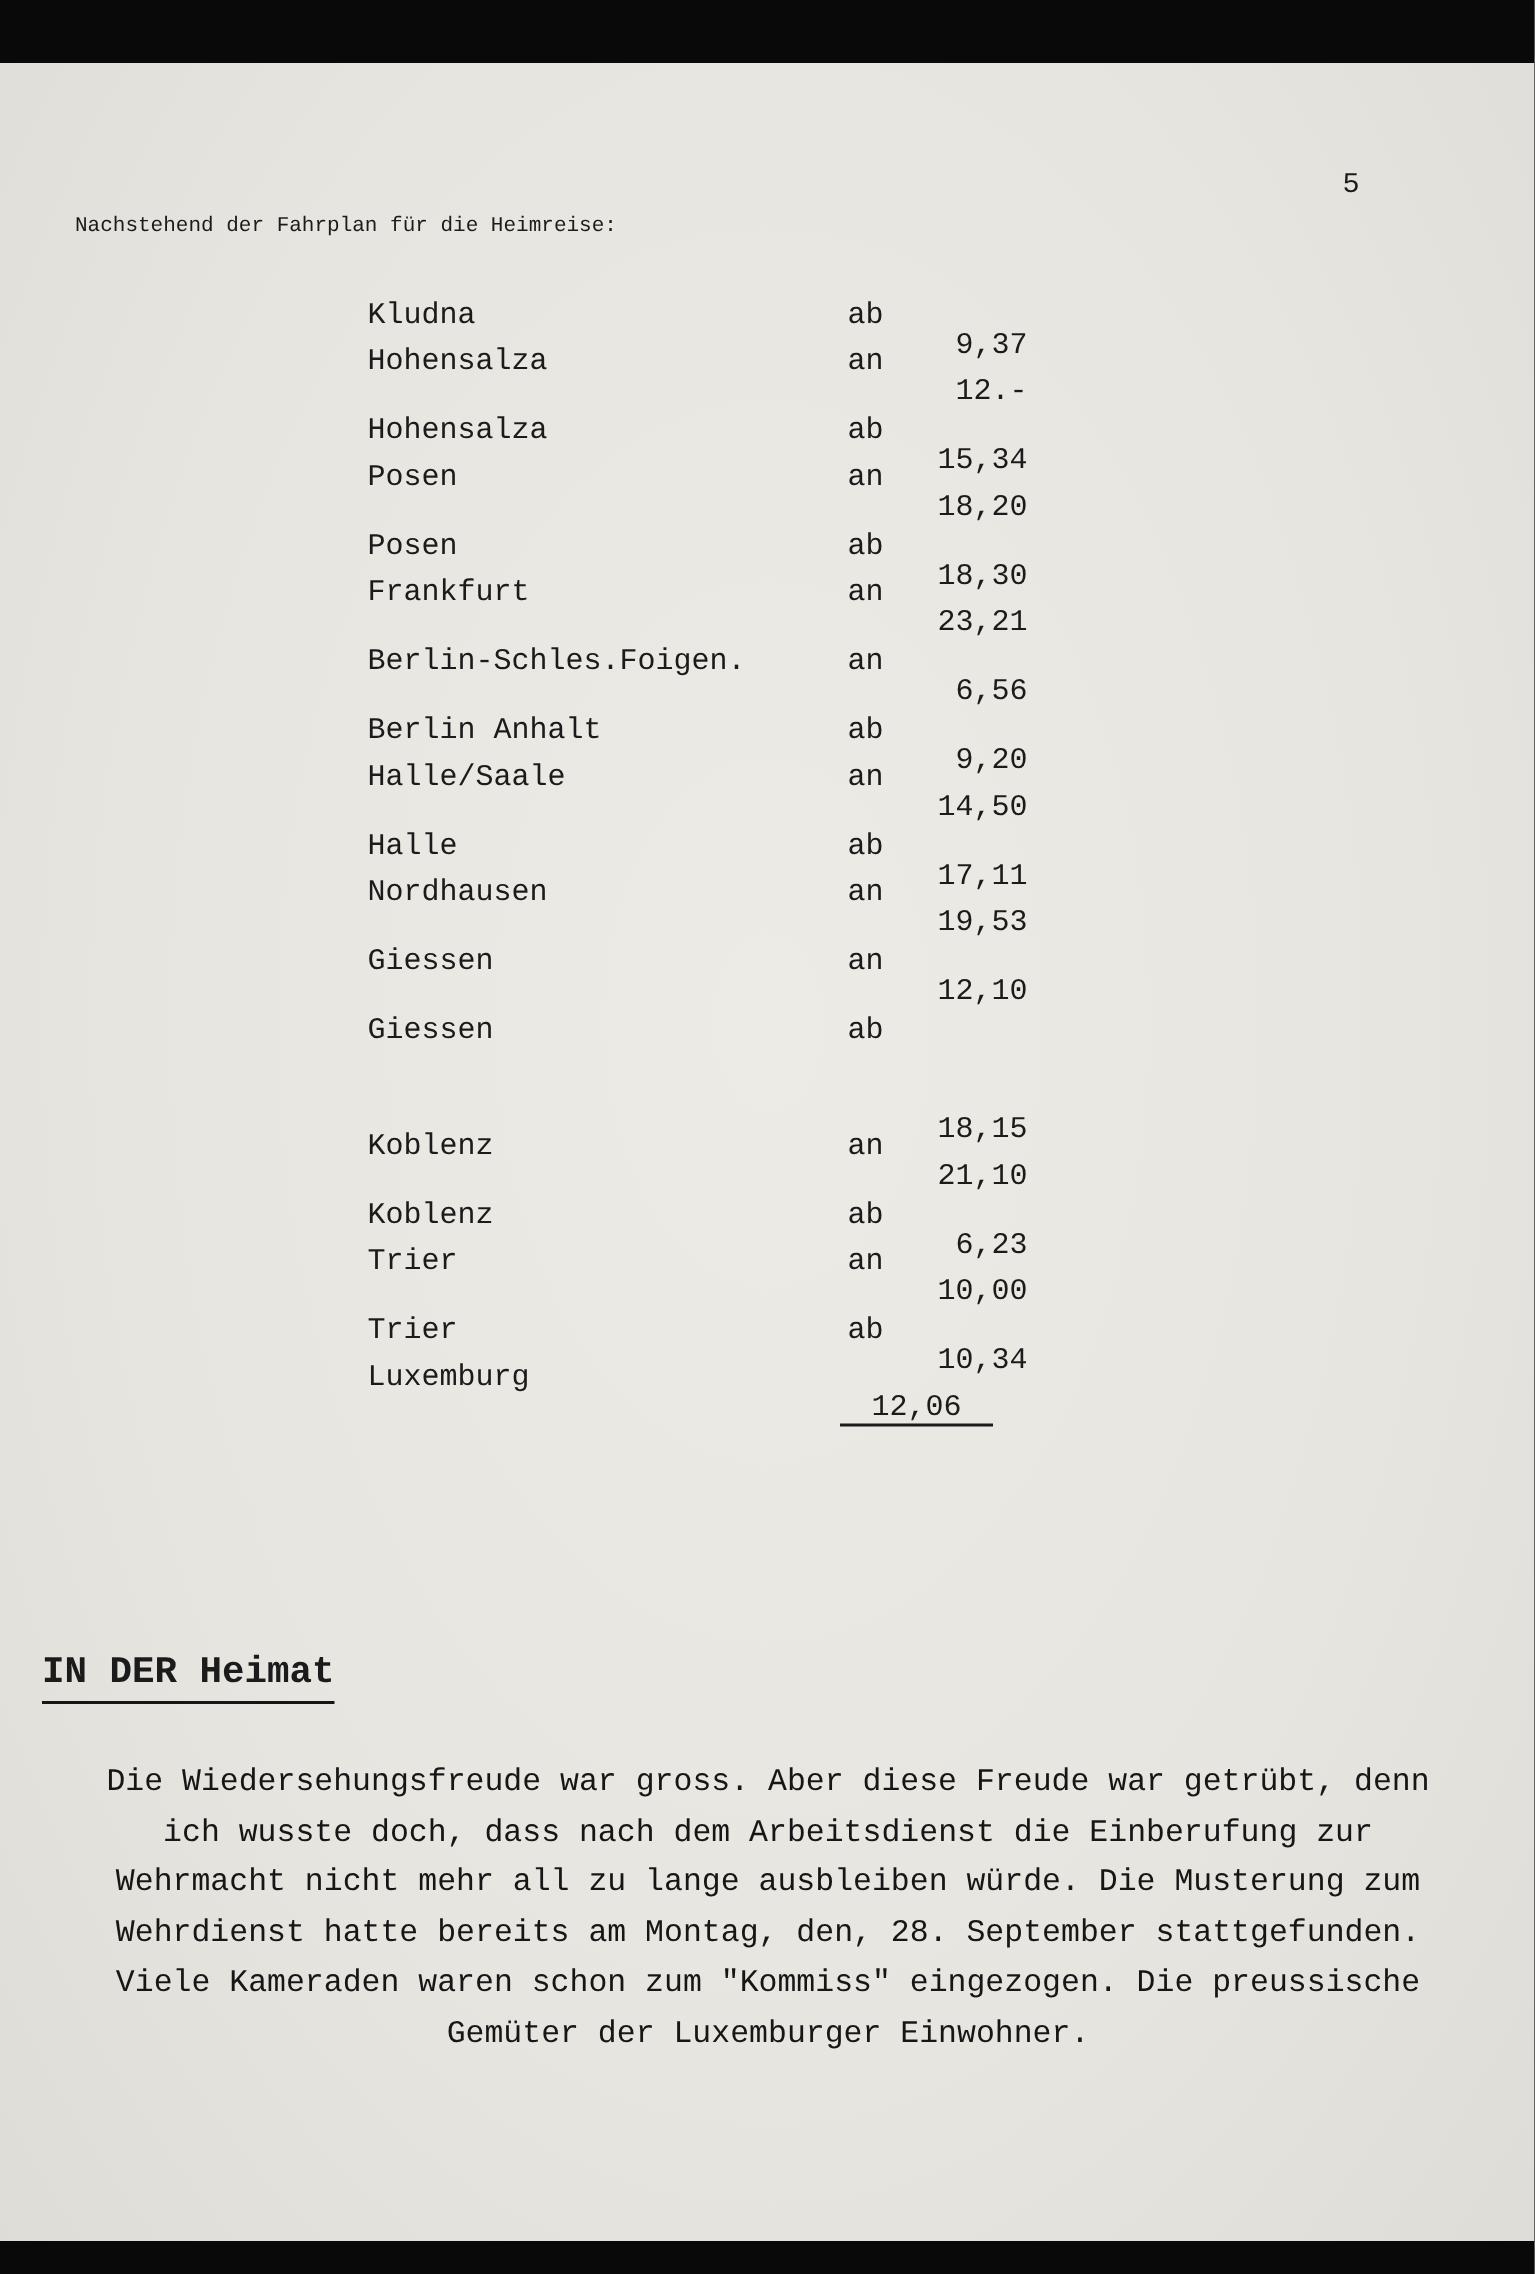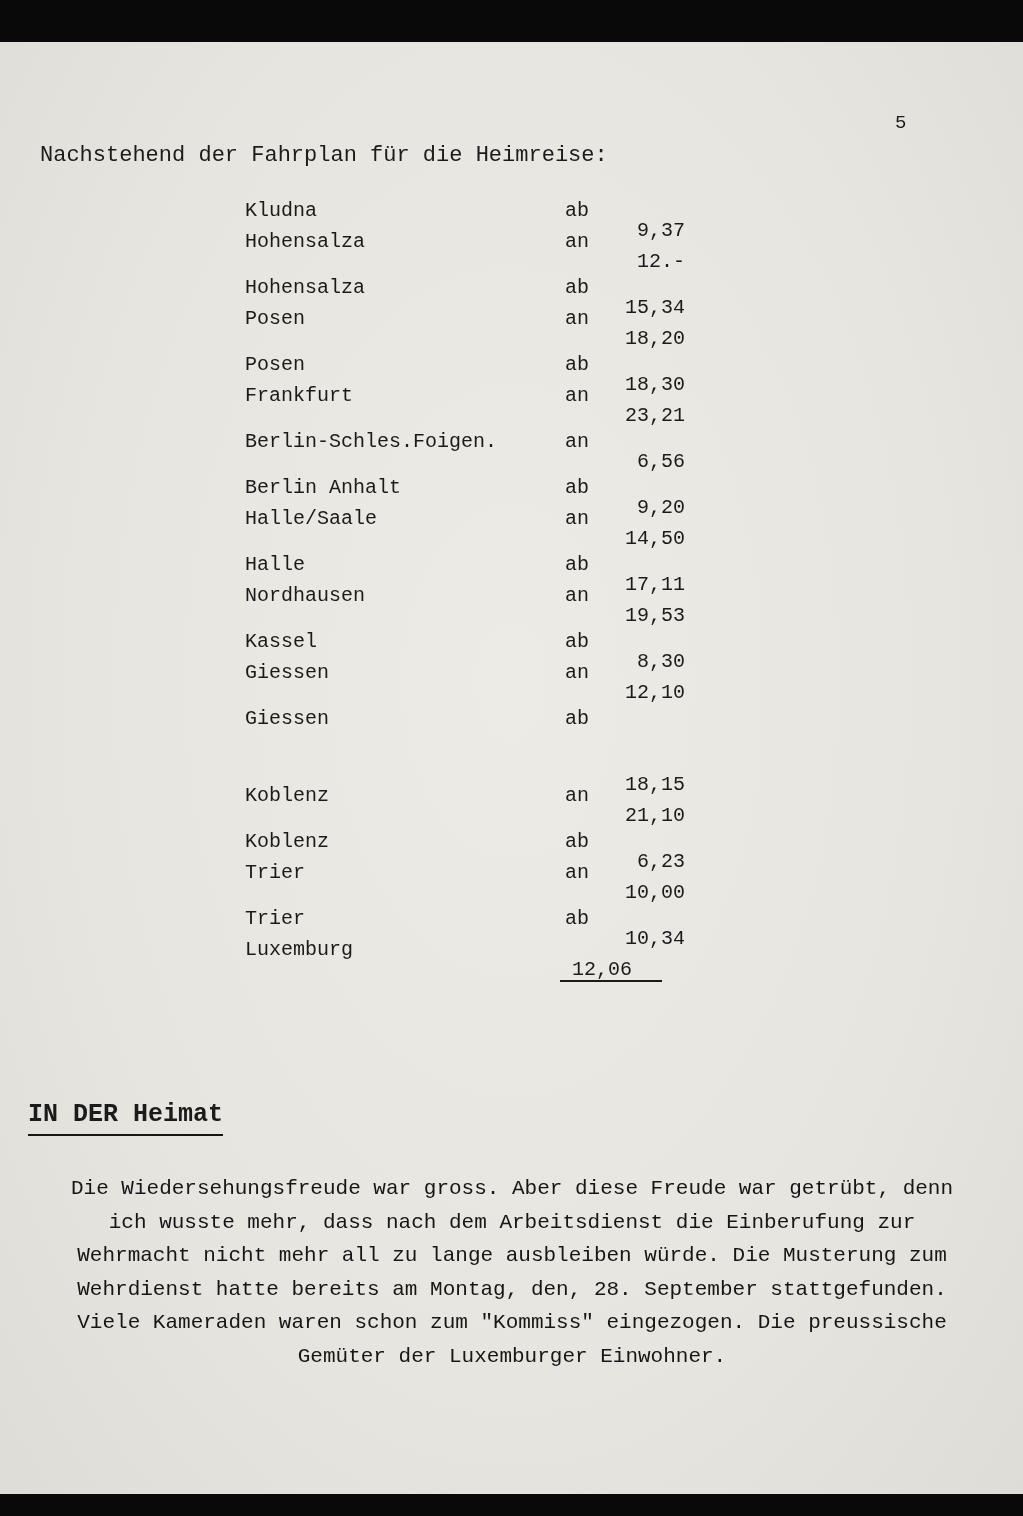--- a/index.html
+++ b/index.html
@@ -20,33 +20,33 @@
   }
   .scan-bar-bottom {
     position: absolute; bottom: 0; left: 0; right: 0; height: 22px;
     background: #090909;
   }
   .page-number {
     position: absolute; top: 112px; left: 895px;
     font-size: 19px;
   }
   .intro {
-    position: absolute; top: 143px; left: 40px;
-    font-size: 22px; white-space: pre;
+    position: absolute; top: 143px; left: 50px;
+    font-size: 14px; white-space: pre;
   }
   .schedule {
     position: absolute; top: 195px; left: 245px;
     font-size: 20px;
   }
   .group { margin-bottom: 15px; }
   .row { height: 31px; line-height: 31px; white-space: pre; }
   .station { display: inline-block; width: 320px; vertical-align: top; }
   .marker  { display: inline-block; width: 42px;  vertical-align: top; }
   .time    { display: inline-block; width: 78px; text-align: right; vertical-align: top; margin-top: 20px; }
-  .time.tleft { text-align: center; margin-left: -44px; }
+  .time.tleft { text-align: right; margin-left: -44px; }
   .end-rule {
     margin-left: 315px; margin-top: 4px;
     width: 102px; height: 0;
     border-top: 2px solid #1b1b1b;
   }
   .heading {
     position: absolute; top: 1100px; left: 28px;
     font-size: 25px; font-weight: bold;
     border-bottom: 2px solid #161616;
     padding-bottom: 5px;
@@ -87,21 +87,20 @@
       </div>
       <div class="group">
         <div class="row"><span class="station">Berlin Anhalt</span><span class="marker">ab</span><span class="time">9,20</span></div>
         <div class="row"><span class="station">Halle/Saale</span><span class="marker">an</span><span class="time">14,50</span></div>
       </div>
       <div class="group">
         <div class="row"><span class="station">Halle</span><span class="marker">ab</span><span class="time">17,11</span></div>
         <div class="row"><span class="station">Nordhausen</span><span class="marker">an</span><span class="time">19,53</span></div>
       </div>
       <div class="group">
-        <div class="row"><span class="station">Kassel</span><span class="marker">ab</span><span class="time">8,30</span></div>
         <div class="row"><span class="station">Giessen</span><span class="marker">an</span><span class="time">12,10</span></div>
       </div>
       <div class="group">
         <div class="row"><span class="station">Giessen</span><span class="marker">ab</span><span class="time"></span></div>
       </div>
       <div class="group">
         <div class="row"><span class="station"></span><span class="marker"></span><span class="time">18,15</span></div>
         <div class="row"><span class="station">Koblenz</span><span class="marker">an</span><span class="time">21,10</span></div>
       </div>
       <div class="group">
@@ -113,21 +112,21 @@
         <div class="row"><span class="station">Luxemburg</span><span class="marker"></span><span class="time tleft">12,06</span></div>
       </div>
       <div class="end-rule"></div>
     </div>
 
   <div class="heading">IN DER Heimat</div>
 
   <div class="paragraph">
 
   <div class="pline">Die Wiedersehungsfreude war gross. Aber diese Freude war getrübt, denn</div>
-      <div class="pline">ich wusste mehr, dass nach dem Arbeitsdienst die Einberufung zur</div>
+      <div class="pline">ich wusste doch, dass nach dem Arbeitsdienst die Einberufung zur</div>
       <div class="pline">Wehrmacht nicht mehr all zu lange ausbleiben würde. Die Musterung zum</div>
       <div class="pline">Wehrdienst hatte bereits am Montag, den, 28. September stattgefunden.</div>
       <div class="pline">Viele Kameraden waren schon zum "Kommiss" eingezogen. Die preussische</div>
       <div class="pline">Gemüter der Luxemburger Einwohner.</div>
     </div>
 
   <div class="scan-bar-bottom"></div>
 </div>
 
 </body></html>

